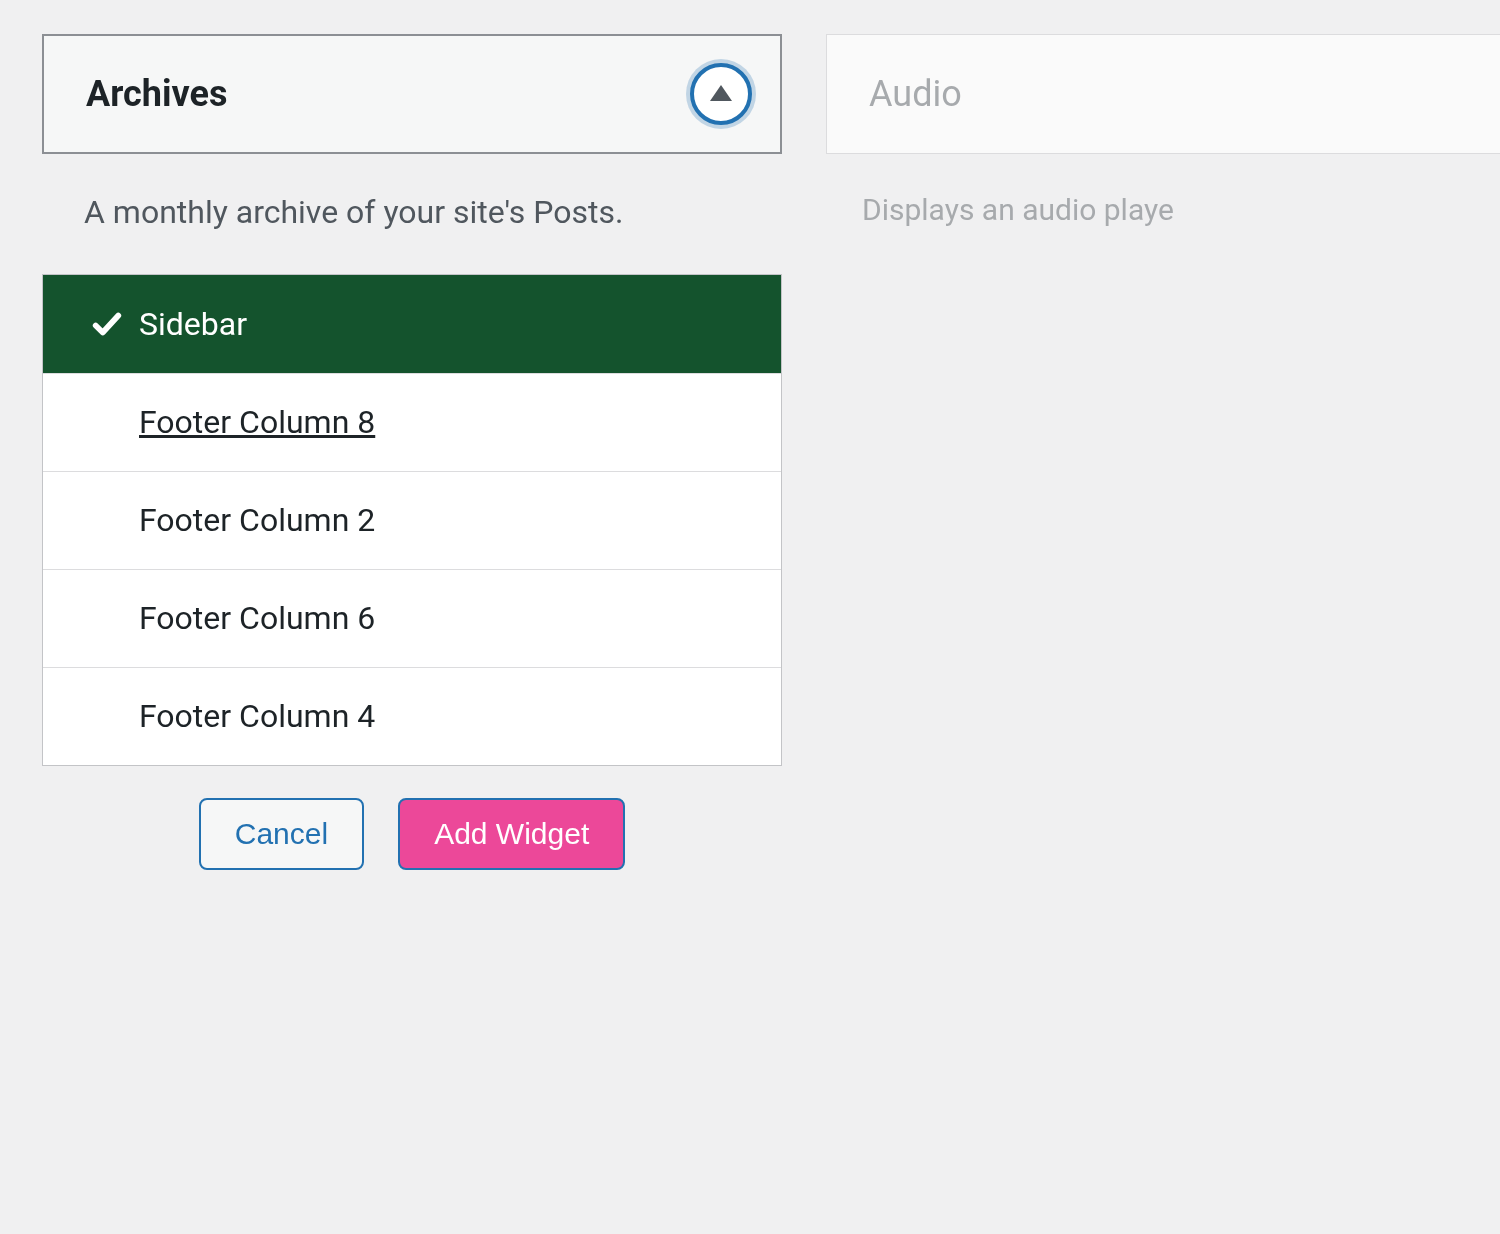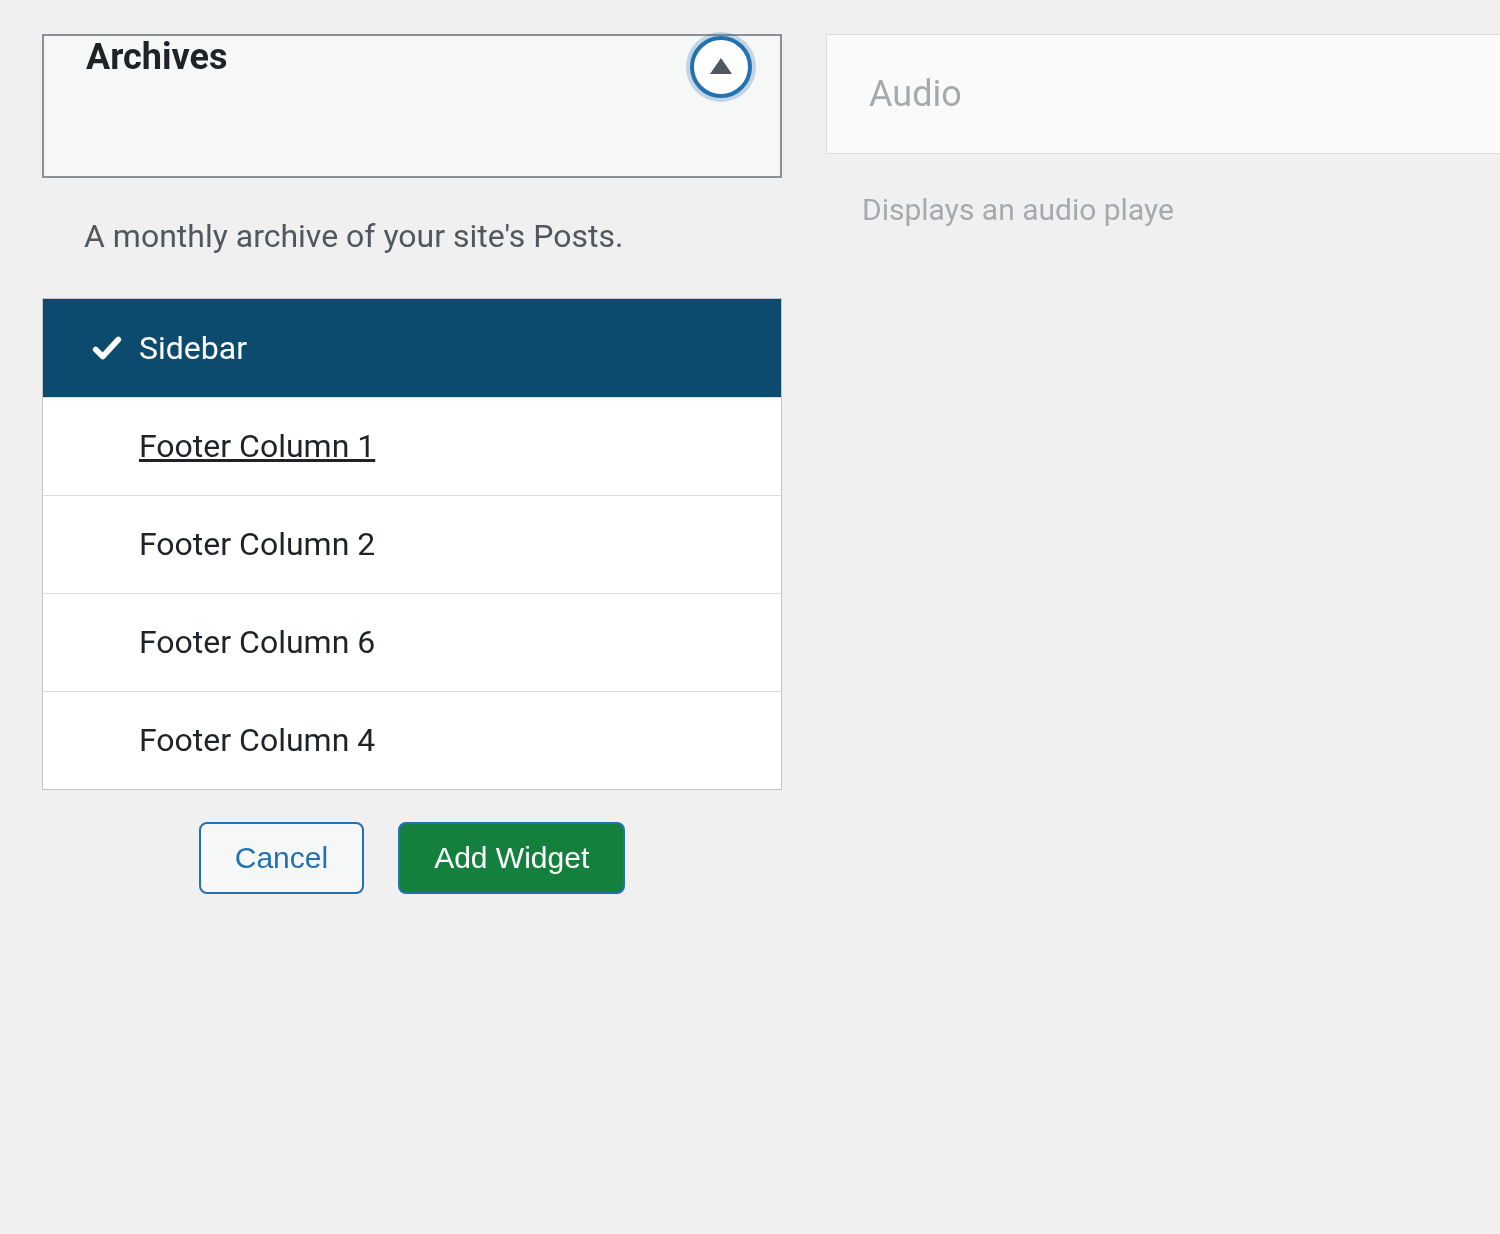--- a/index.html
+++ b/index.html
@@ -14,25 +14,25 @@
   .canvas {
     position: relative;
     width: 1500px;
     height: 1234px;
     padding: 34px 0 0 42px;
   }
 
   
   .widget-head {
     width: 740px;
-    height: 144px;
+    height: 120px;
     background: #f6f7f7;
     border: 2px solid #8c8f94;
     display: flex;
-    align-items: flex-start;
+    align-items: center;
     justify-content: space-between;
     padding: 0 28px 0 42px;
   }
   .widget-title {
     font-size: 36px;
     font-weight: 700;
     color: #1d2327;
   }
   .toggle-btn {
     width: 62px;
@@ -108,21 +108,21 @@
     align-items: center;
     padding-left: 48px;
     font-size: 32px;
     color: #1d2327;
     border-top: 1px solid #dcdcde;
     position: relative;
     cursor: pointer;
   }
   .chooser-item:first-child { border-top: none; }
   .chooser-item.selected {
-    background: #0c4a6e;
+    background: #14532d;
     color: #fff;
     text-align: right;
   }
   .chooser-item .check {
     position: absolute;
     left: 42px;
     width: 44px; height: 44px;
     display: flex; align-items: center; justify-content: center;
   }
   .chooser-item.selected .label { margin-left: 48px; }
@@ -147,21 +147,21 @@
     display: inline-flex;
     align-items: center;
     cursor: pointer;
   }
   .btn-secondary {
     background: #f6f7f7;
     border: 2px solid #2271b1;
     color: #2271b1;
   }
   .btn-primary {
-    background: #15803d;
+    background: #ec4899;
     border: 2px solid #2271b1;
     color: #fff;
     margin-left: 10px;
   }
 </style>
 </head>
 <body>
 
 <div class="canvas">
 
@@ -184,21 +184,21 @@
   <ul class="chooser" id="chooser-list">
       <li class="chooser-item selected">
         <span class="check">
           <svg width="34" height="34" viewBox="0 0 24 24" fill="none" stroke="#fff" stroke-width="4" stroke-linecap="round" stroke-linejoin="round">
             <polyline points="4 13 9 18 20 6"></polyline>
           </svg>
         </span>
         <span class="label">Sidebar</span>
       </li>
       <li class="chooser-item hovered">
-        <span class="label">Footer Column 1</span>
+        <span class="label">Footer Column 8</span>
       </li>
       <li class="chooser-item">
         <span class="label">Footer Column 2</span>
       </li>
       <li class="chooser-item">
         <span class="label">Footer Column 6</span>
       </li>
       <li class="chooser-item">
         <span class="label">Footer Column 4</span>
       </li>

